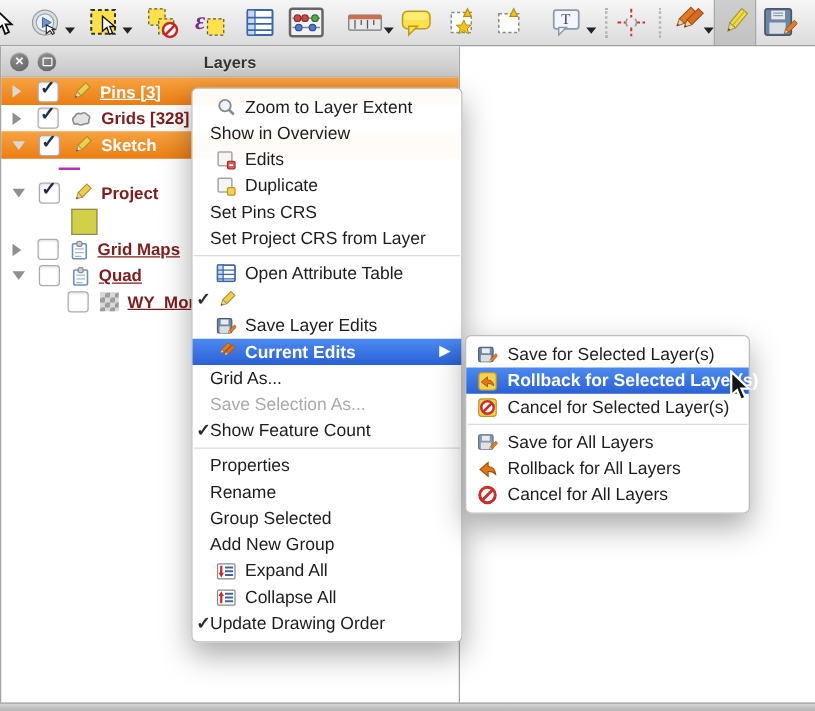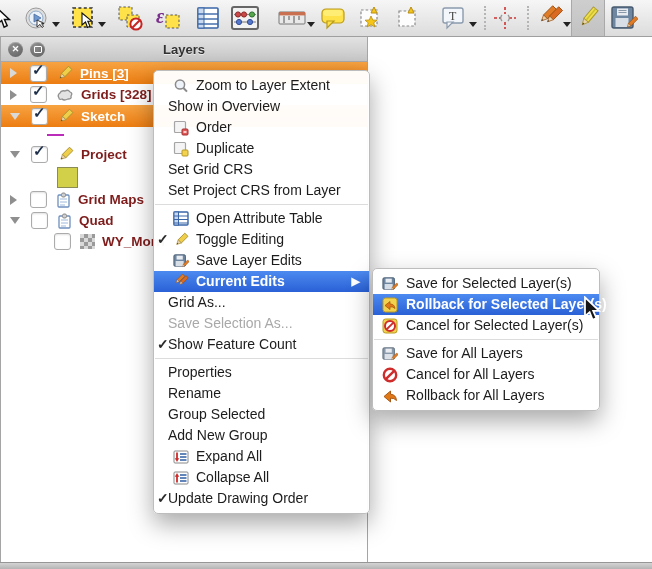--- a/index.html
+++ b/index.html
@@ -36,21 +36,21 @@
   .arr.d{border-left:5px solid transparent;border-right:5px solid transparent;border-top:7px solid #8f8f8f;}
   .trow.sel .arr.r{border-left-color:#d9d9d9;}
   .trow.sel .arr.d{border-top-color:#d9d9d9;}
   .cb{width:15px;height:15px;background:#fff;border:1px solid #ababab;border-radius:3px;
     margin-left:13px;flex:none;position:relative;box-shadow:inset 0 1px 2px rgba(0,0,0,.12);}
   .cb .tick{position:absolute;left:1px;top:-5px;font-size:15px;font-weight:700;color:#1d2f49;}
   .licon{margin-left:9px;flex:none;display:flex;align-items:center;}
   .llabel{margin-left:7px;font-size:13.5px;font-weight:600;color:#7f1d1d;white-space:nowrap;}
   .trow.sel .llabel{color:#fff;}
   .llabel.u{text-decoration:underline;}
-  .llabel.grp{font-weight:700;}
+  .llabel.grp{font-weight:700;text-decoration:underline;}
   .ind1{margin-left:22px;}
   .swatchrow{position:relative;}
   .line-swatch{position:absolute;left:46px;top:7px;width:17px;height:2px;background:#bb2cbb;}
   .sq-swatch{position:absolute;left:56px;top:2px;width:19px;height:19px;background:#d2cf49;border:1px solid #8b8b54;}
   .raster-icon{width:15px;height:15px;
     background:
       linear-gradient(45deg,#9a9a9a 25%,transparent 25%,transparent 75%,#9a9a9a 75%),
       linear-gradient(45deg,#9a9a9a 25%,#d9d9d9 25%,#d9d9d9 75%,#9a9a9a 75%);
     background-size:8px 8px;background-position:0 0,4px 4px;}
 
@@ -380,35 +380,35 @@
   </div>
 
   <div class="mi icon">
     <span class="mic">
       <svg width="16" height="16" viewBox="0 0 16 16">
           <rect x="1.5" y="1.5" width="11" height="11" rx="1" fill="#f4f4f4" stroke="#a5a5a5" stroke-width="1.2"></rect>
           <rect x="9" y="9" width="6" height="6" rx="1" fill="#e05a5a" stroke="#a82e2e"></rect>
           <line x1="10.5" y1="12" x2="13.5" y2="12" stroke="#fff" stroke-width="1.4"></line>
         </svg>
     </span>
-    <span class="mlabel">Order</span>
+    <span class="mlabel">Edits</span>
   </div>
 
   <div class="mi icon">
     <span class="mic">
       <svg width="16" height="16" viewBox="0 0 16 16">
           <rect x="1.5" y="1.5" width="11" height="11" rx="1" fill="#f4f4f4" stroke="#a5a5a5" stroke-width="1.2"></rect>
           <rect x="9" y="9" width="6" height="6" rx="1" fill="#f2d24e" stroke="#b89a23"></rect>
         </svg>
     </span>
     <span class="mlabel">Duplicate</span>
   </div>
 
   <div class="mi">
-    <span class="mlabel">Set Grid CRS</span>
+    <span class="mlabel">Set Pins CRS</span>
   </div>
 
   <div class="mi">
     <span class="mlabel">Set Project CRS from Layer</span>
   </div>
 
   <div class="msep"></div>
 
   <div class="mi icon">
     <span class="mic">
@@ -427,21 +427,20 @@
     <span class="mcheck">✓</span>
     <span class="mic">
       <svg width="16" height="16" viewBox="0 0 17 17">
           <g transform="rotate(45 8.5 8.5)">
             <rect x="6.2" y="0.5" width="4.8" height="10" fill="#efcf4a" stroke="#a98f2f" stroke-width="0.9"></rect>
             <polygon points="6.2,10.5 11,10.5 8.6,15" fill="#ead3ac" stroke="#a98f2f" stroke-width="0.7"></polygon>
             <polygon points="7.8,13.4 9.4,13.4 8.6,15" fill="#5a4024"></polygon>
           </g>
         </svg>
     </span>
-    <span class="mlabel">Toggle Editing</span>
   </div>
 
   <div class="mi icon">
     <span class="mic">
       <svg width="16" height="16" viewBox="0 0 18 18">
           <rect x="1" y="2" width="13" height="13" rx="1.5" fill="#6e86a0" stroke="#46596e"></rect>
           <rect x="4" y="3" width="7" height="4.4" fill="#e8ecf0"></rect>
           <rect x="3" y="9" width="9" height="6" fill="#d8dee6"></rect>
           <g transform="rotate(45 13.5 12.5)">
             <rect x="12.3" y="7" width="2.6" height="7" fill="#e07b26" stroke="#9c4f12" stroke-width="0.5"></rect>
@@ -585,34 +584,34 @@
             <polygon points="12.3,14 14.9,14 13.6,16.4" fill="#ead3ac" stroke="#9c4f12" stroke-width="0.4"></polygon>
           </g>
         </svg>
     </span>
     <span class="mlabel">Save for All Layers</span>
   </div>
 
   <div class="mi icon">
     <span class="mic">
       <svg width="16" height="16" viewBox="0 0 16 16">
+          <path d="M2 8.5 L8.5 3 L8.5 6.2 Q14 6.5 14.5 12.5 Q12 9.8 8.5 10.2 L8.5 14 Z" fill="#e07818" stroke="#a34f08" stroke-width="0.9"></path>
+        </svg>
+    </span>
+    <span class="mlabel">Rollback for All Layers</span>
+  </div>
+
+  <div class="mi icon">
+    <span class="mic">
+      <svg width="16" height="16" viewBox="0 0 16 16">
           <circle cx="8" cy="8" r="6.2" fill="#fff" stroke="#cf2c2c" stroke-width="2.4"></circle>
           <line x1="3.8" y1="12.2" x2="12.2" y2="3.8" stroke="#cf2c2c" stroke-width="2.4"></line>
         </svg>
     </span>
     <span class="mlabel">Cancel for All Layers</span>
-  </div>
-
-  <div class="mi icon">
-    <span class="mic">
-      <svg width="16" height="16" viewBox="0 0 16 16">
-          <path d="M2 8.5 L8.5 3 L8.5 6.2 Q14 6.5 14.5 12.5 Q12 9.8 8.5 10.2 L8.5 14 Z" fill="#e07818" stroke="#a34f08" stroke-width="0.9"></path>
-        </svg>
-    </span>
-    <span class="mlabel">Rollback for All Layers</span>
   </div>
 </div>
 
 <div id="cursor">
   <svg width="19" height="26" viewBox="0 0 13 19">
     <polygon points="1,1 1,14.8 4.4,11.8 6.6,17.4 9.4,16.2 7,10.9 11.4,10.9" fill="#151515" stroke="#ffffff" stroke-width="1.3"></polygon>
   </svg>
 </div>
 
 </body></html>

